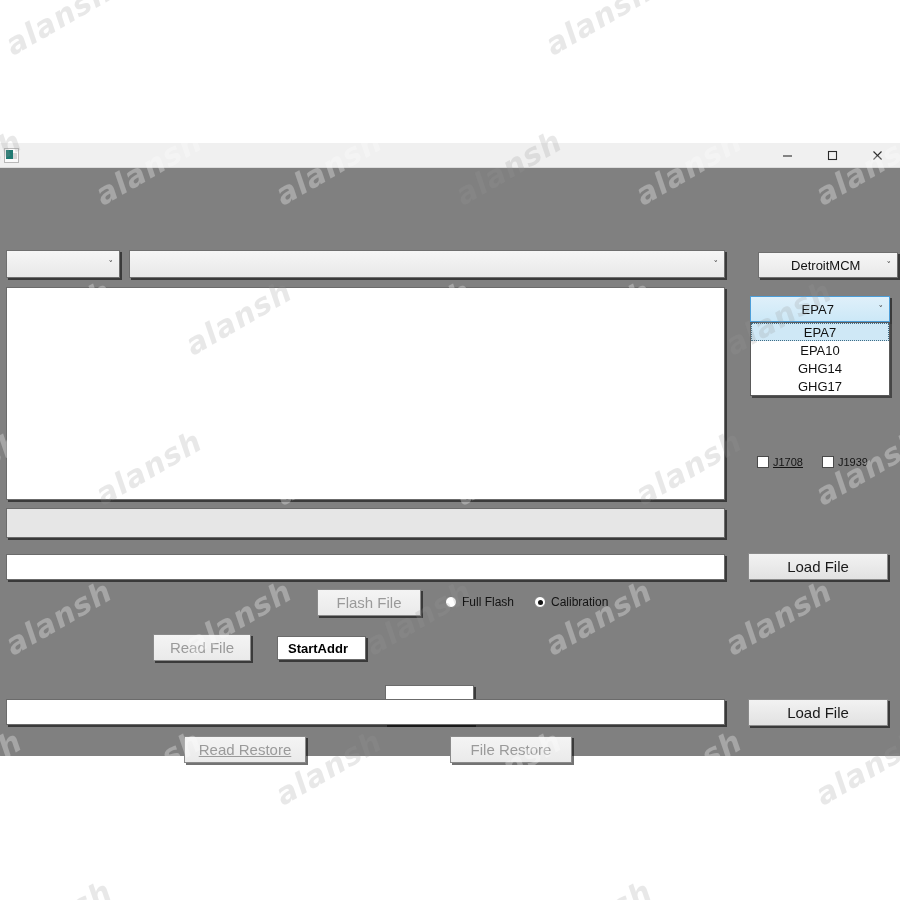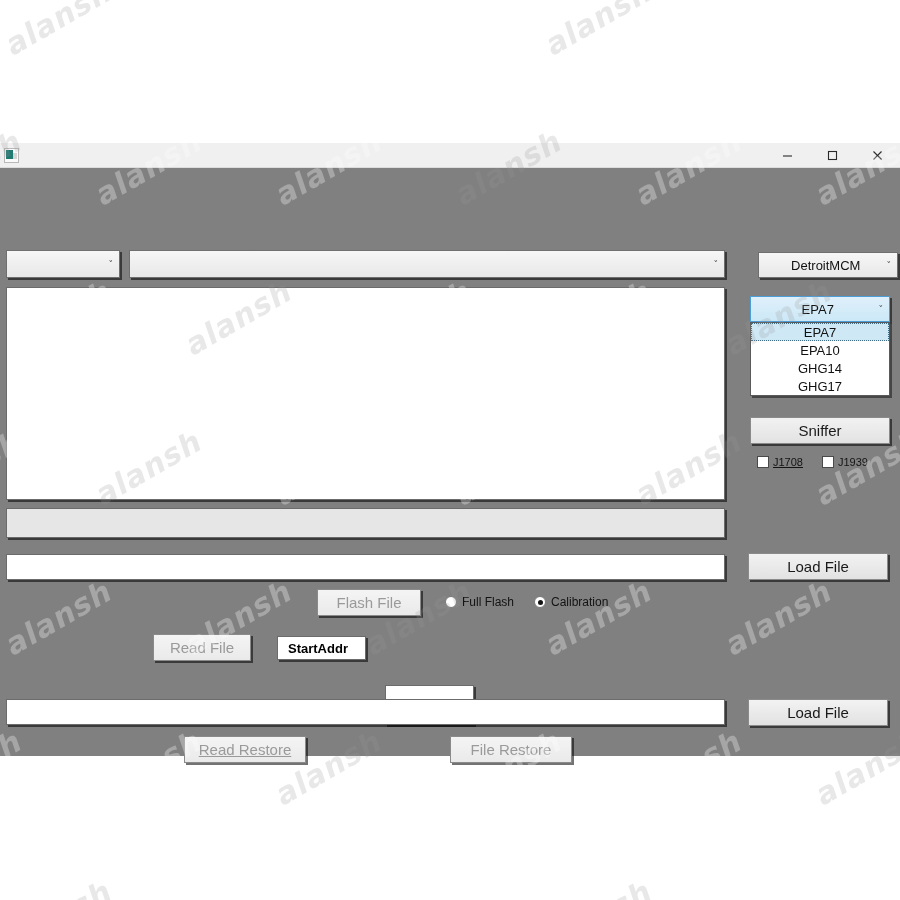--- a/index.html
+++ b/index.html
@@ -356,23 +356,20 @@
         <span>EPA10</span>
       </div>
       <div class="dd-item">
         <span>GHG14</span>
       </div>
       <div class="dd-item">
         <span>GHG17</span>
       </div>
     </div>
 
-    <div class="btn" style="left:750px; top:249px; width:140px; height:27px;">
-      <span>Sniffer</span>
-    </div>
 
     <div class="cbox-wrap" style="left:757px; top:288px;text-decoration:underline;">
       <span class="cbox"></span>
       <span>J1708</span>
     </div>
 
     <div class="cbox-wrap" style="left:822px; top:288px;align-items:flex-end;">
       <span class="cbox"></span>
       <span>J1939</span>
     </div>

